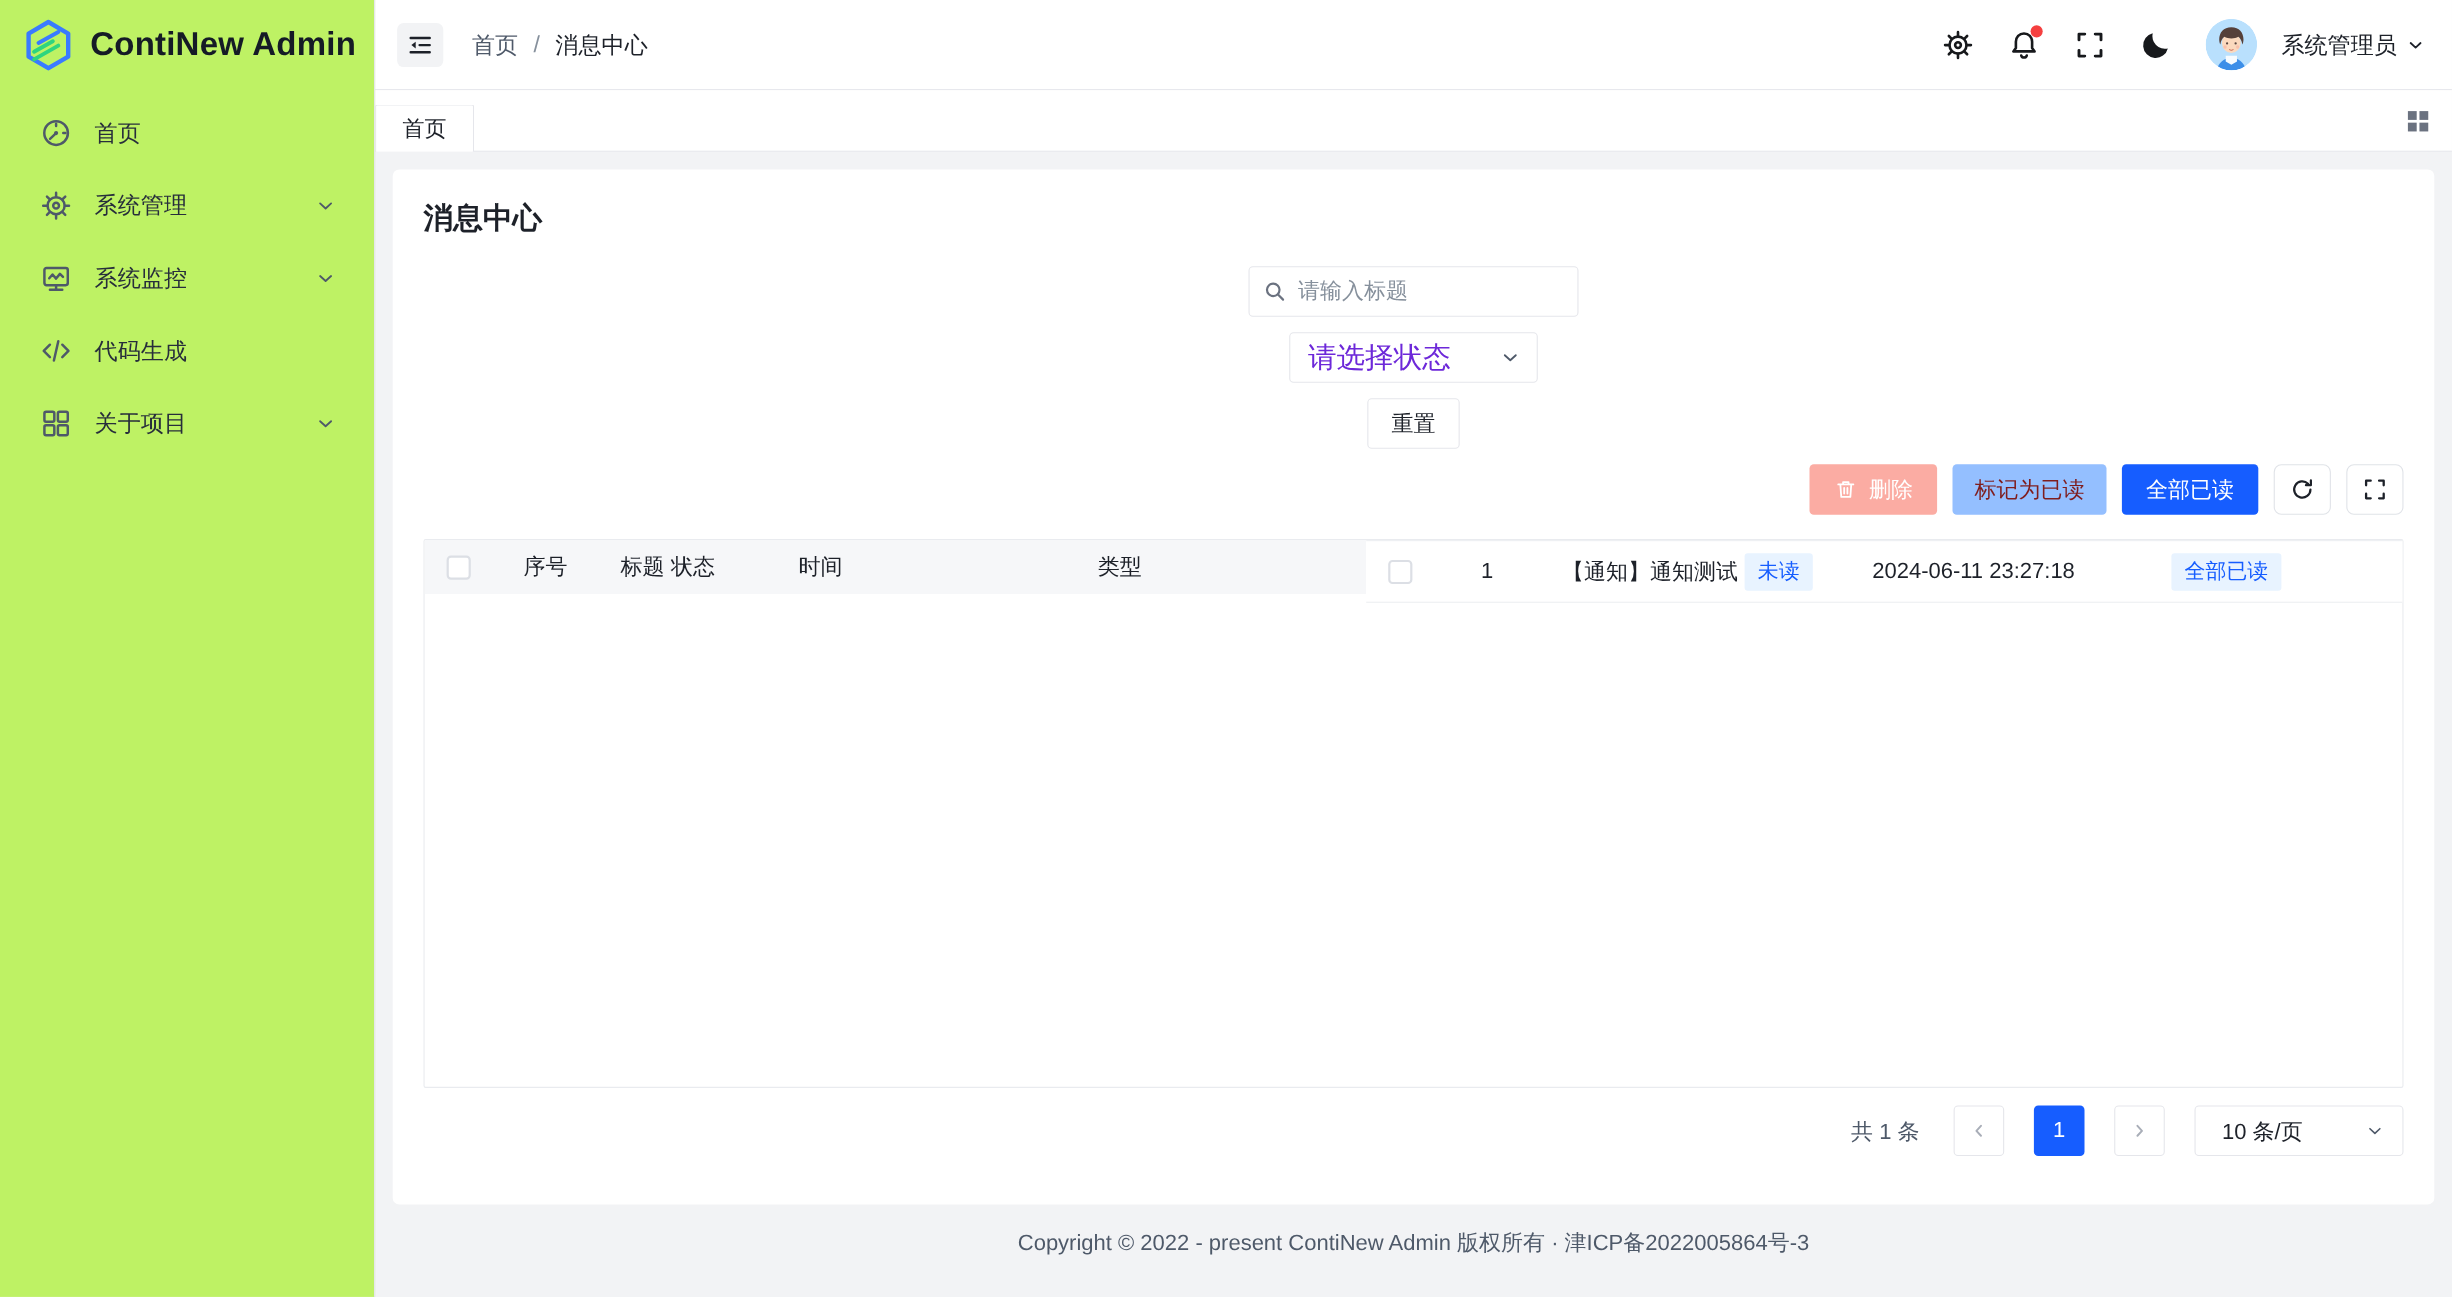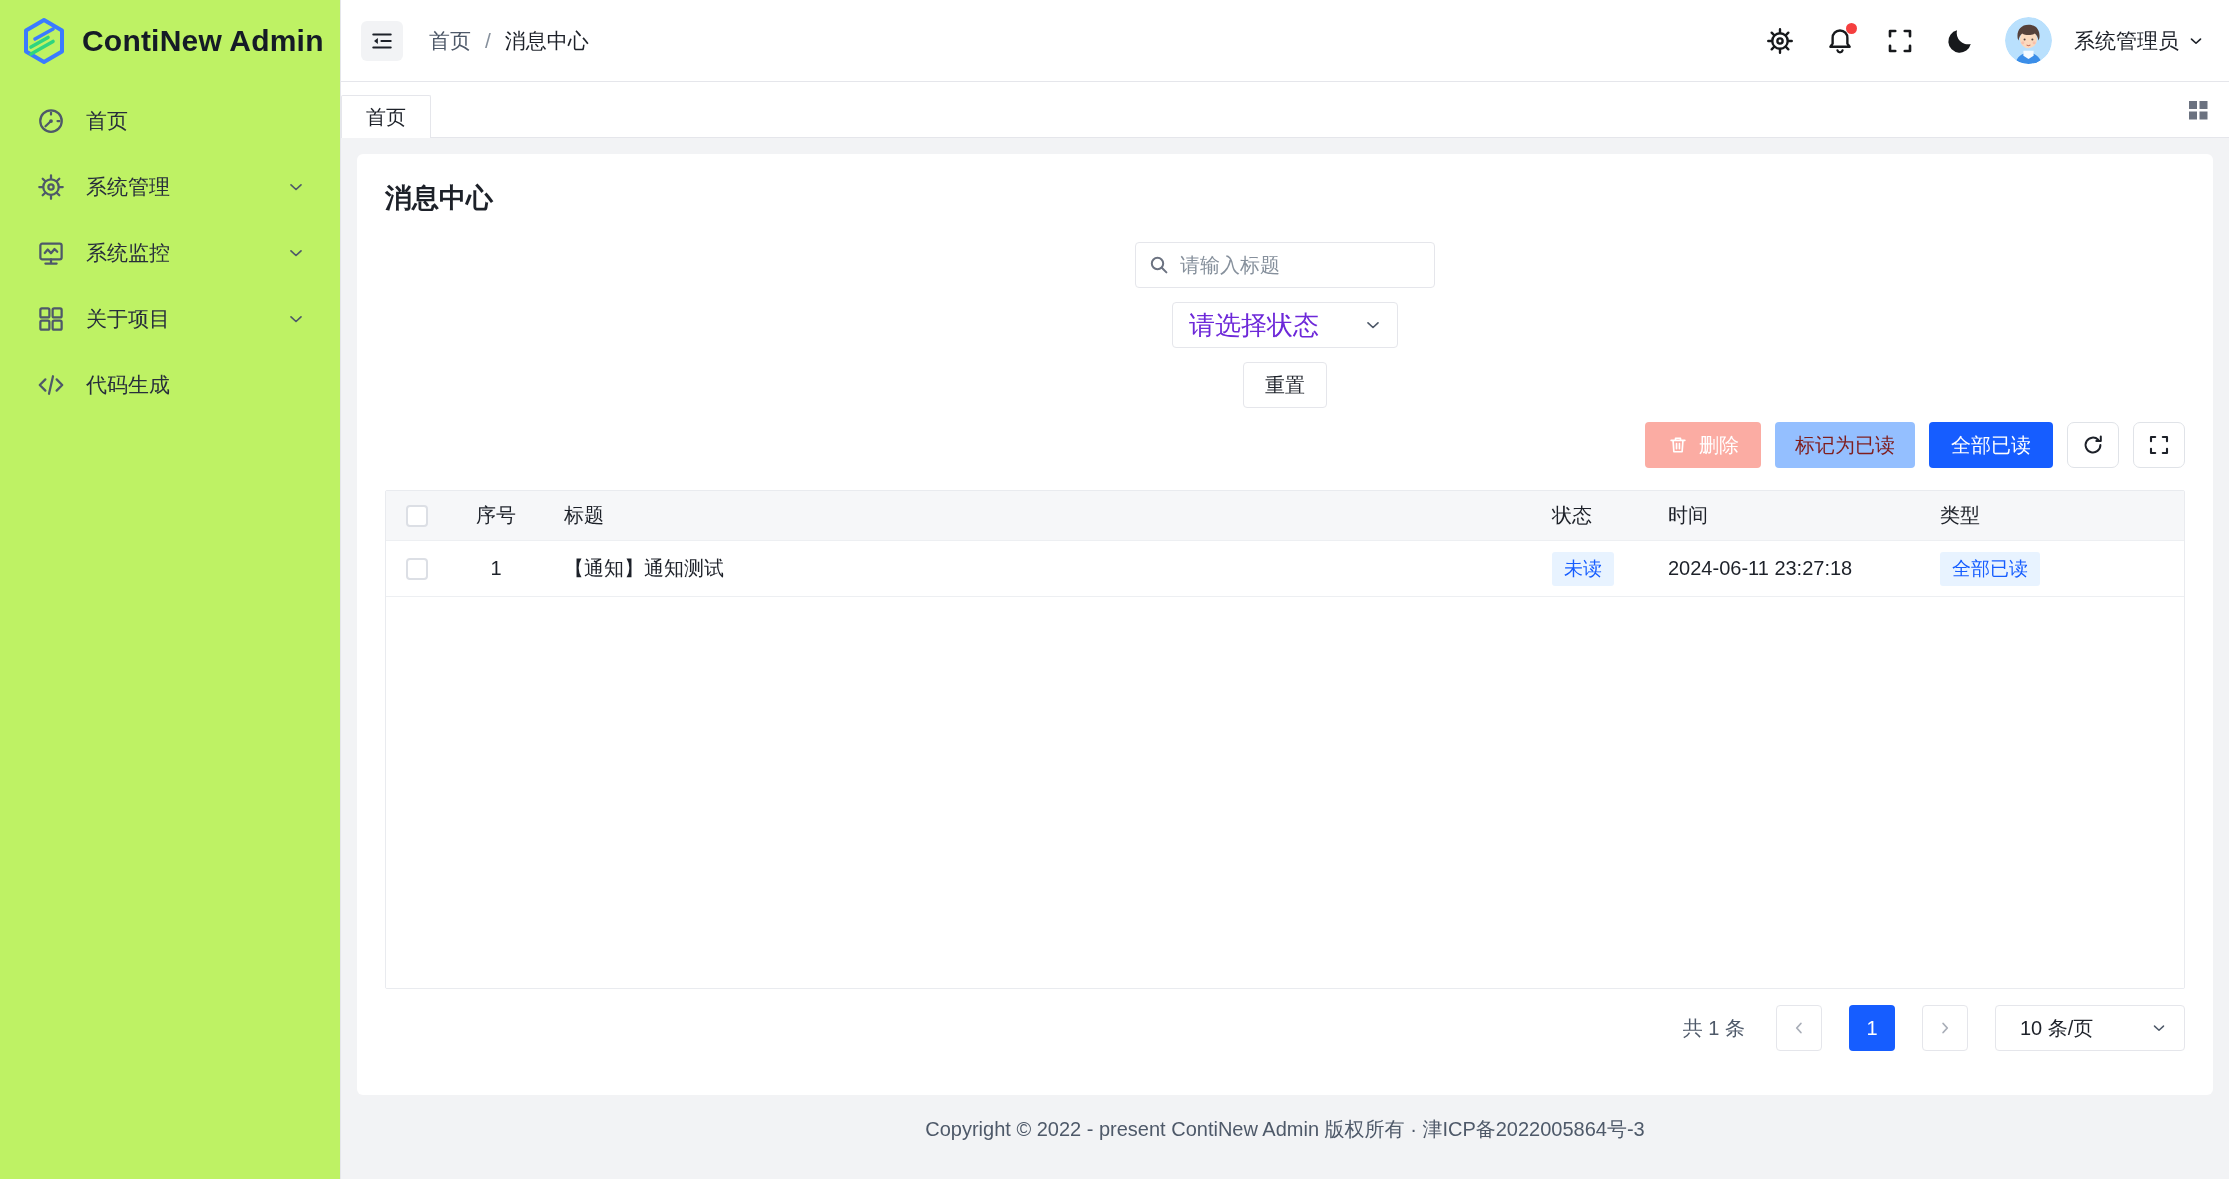--- a/index.html
+++ b/index.html
@@ -75,21 +75,21 @@
   .btn-danger-disabled { background:#FBACA3; color:#fff; padding:0 22px; gap:10px; cursor:not-allowed; }
   .btn-primary-disabled { background:#94BFFF; color:#7f1d1d; padding:12px 20px; cursor:not-allowed; }
   .btn-primary { background:#165DFF; color:#fff; padding:0 22px; }
   .icon-btn { width:52px; height:46px; background:#fff; border:1px solid #E0E3E8; border-radius:7px;
               display:inline-flex; align-items:center; justify-content:center; cursor:pointer; color:#1D2129; }
   .icon-btn svg { width:24px; height:24px; }
   .btn-danger-disabled svg { width:22px; height:22px; }
 
   
   .table-wrap { margin-top:22px; flex:1; border:1px solid #E9EBEF; border-radius:2px;
-                display:flex; flex-direction:column; overflow:hidden; }
+                display:flex; flex-direction:row; overflow:hidden; }
   .t-row { display:flex; align-items:center; }
   .t-head { height:49px; background:#F6F7F9; color:#1D2129; font-size:20px; flex:0 0 auto; }
   .t-body-row { height:57px; background:#fff; border-top:1px solid #EDEFF2; border-bottom:1px solid #EDEFF2;
                 font-size:20px; flex:0 0 auto; }
   .t-filler { flex:1; background:#fff; }
   .col-check { width:62px; display:flex; justify-content:center; }
   .col-no { width:96px; text-align:center; }
   .col-title { flex:1; padding-left:20px; }
   .col-status { width:118px; padding-left:6px; }
   .col-time { width:272px; padding-left:4px; font-weight:500; }
@@ -173,41 +173,41 @@
         </span>
         <span class="mi-label">系统监控</span>
         <span class="mi-chevron">
           <svg viewBox="0 0 24 24" width="20" height="20" fill="none" stroke="currentColor" stroke-width="2" stroke-linecap="round" stroke-linejoin="round">
               <path d="M6 9.5l6 5.5 6-5.5"></path>
             </svg>
         </span>
       </div>
       <div class="menu-item">
         <span class="mi-icon">
+          <svg viewBox="0 0 24 24" width="30" height="30" fill="none" stroke="currentColor" stroke-width="1.8" stroke-linecap="round" stroke-linejoin="round">
+            <path d="M7.5 7.5L3 12l4.5 4.5M16.5 7.5L21 12l-4.5 4.5M13.6 5l-3.2 14"></path>
+          </svg>
+        </span>
+        <span class="mi-label">代码生成</span>
+      </div>
+      <div class="menu-item">
+        <span class="mi-icon">
           <svg viewBox="0 0 24 24" width="30" height="30" fill="none" stroke="currentColor" stroke-width="1.8">
             <rect x="3.5" y="3.5" width="7.2" height="7.2" rx="1.2"></rect>
             <rect x="13.3" y="3.5" width="7.2" height="7.2" rx="1.2"></rect>
             <rect x="3.5" y="13.3" width="7.2" height="7.2" rx="1.2"></rect>
             <rect x="13.3" y="13.3" width="7.2" height="7.2" rx="1.2"></rect>
           </svg>
         </span>
         <span class="mi-label">关于项目</span>
         <span class="mi-chevron">
           <svg viewBox="0 0 24 24" width="20" height="20" fill="none" stroke="currentColor" stroke-width="2" stroke-linecap="round" stroke-linejoin="round">
               <path d="M6 9.5l6 5.5 6-5.5"></path>
             </svg>
         </span>
-      </div>
-      <div class="menu-item">
-        <span class="mi-icon">
-          <svg viewBox="0 0 24 24" width="30" height="30" fill="none" stroke="currentColor" stroke-width="1.8" stroke-linecap="round" stroke-linejoin="round">
-            <path d="M7.5 7.5L3 12l4.5 4.5M16.5 7.5L21 12l-4.5 4.5M13.6 5l-3.2 14"></path>
-          </svg>
-        </span>
-        <span class="mi-label">代码生成</span>
       </div>
     </nav>
   </aside>
 
   <div class="main">
 
     <header class="header">
       <button class="collapse-btn">
         <svg viewBox="0 0 24 24" width="26" height="26" fill="none" stroke="currentColor" stroke-width="2" stroke-linecap="round">
           <path d="M4 6h16M11.5 12H20M4 18h16"></path>

